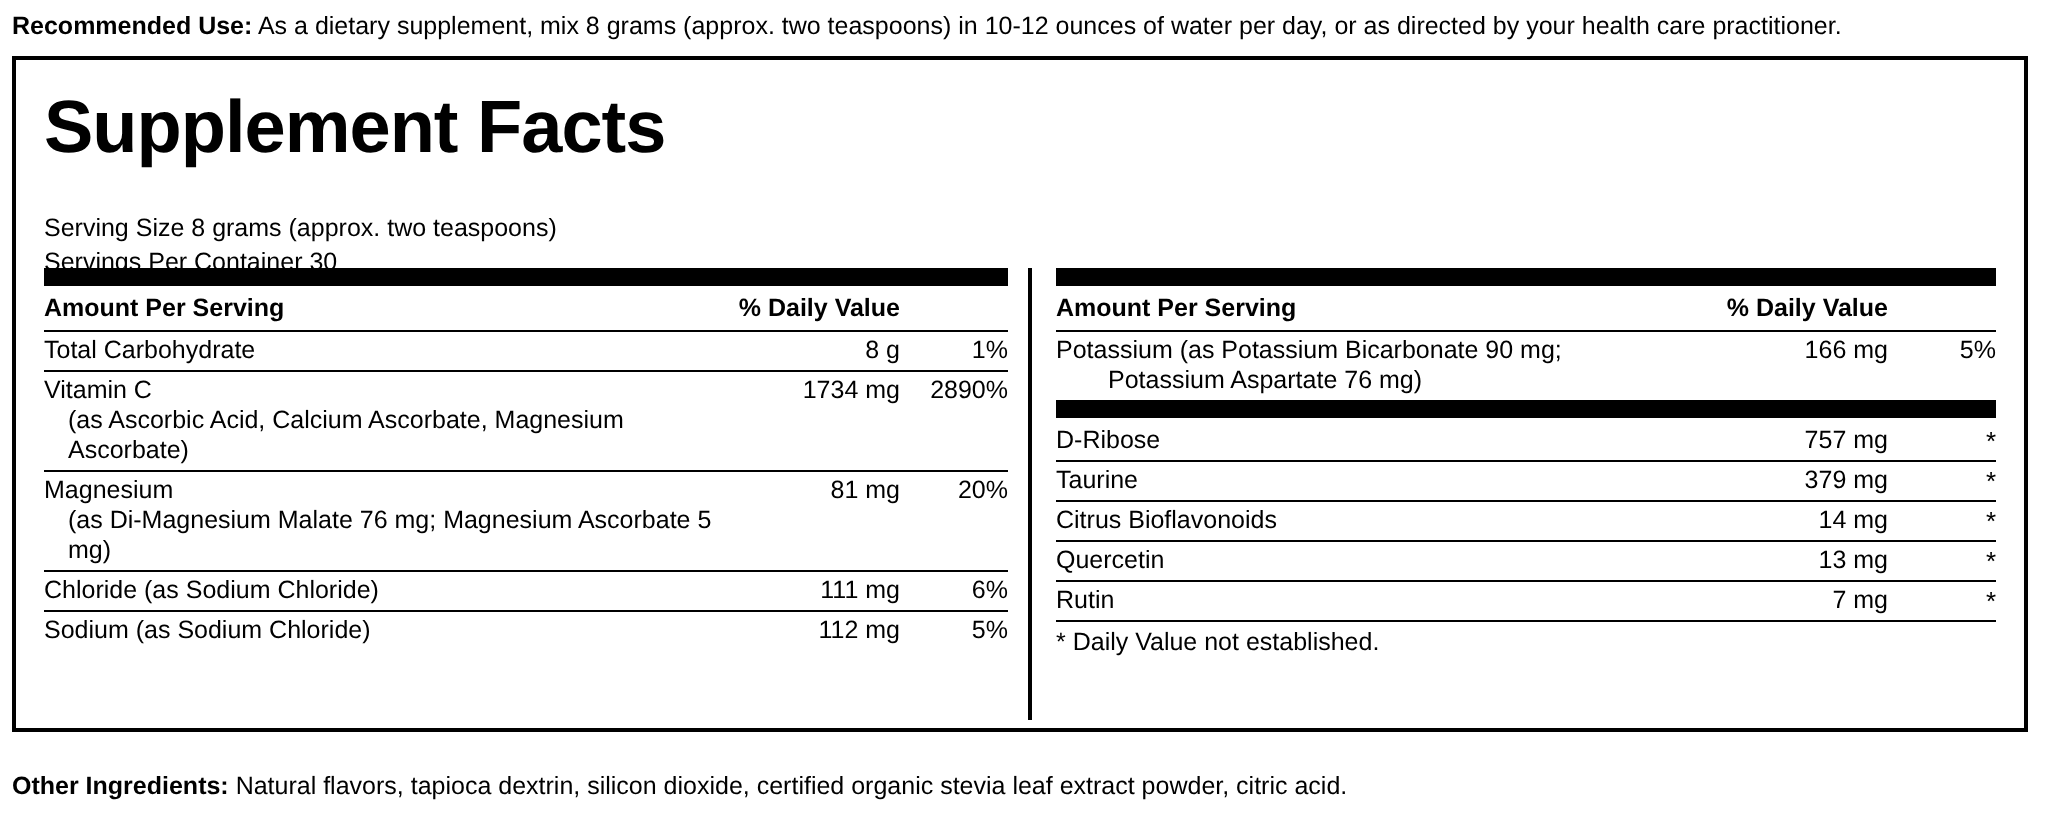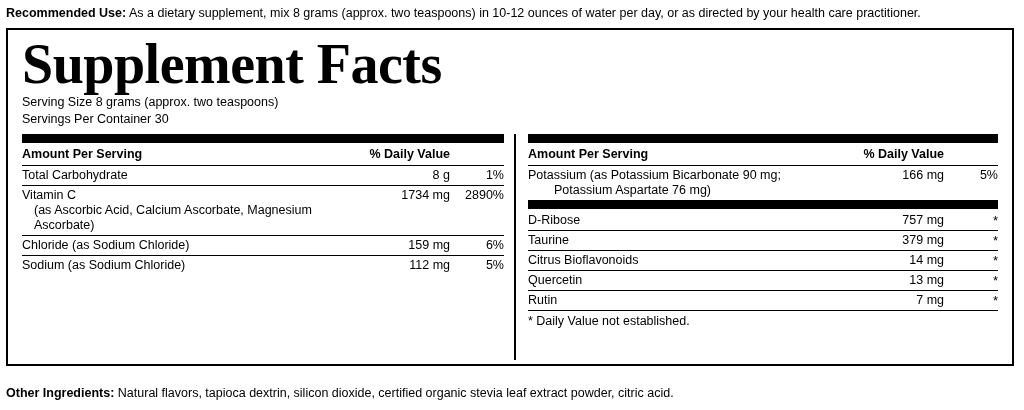--- a/index.html
+++ b/index.html
@@ -49,26 +49,26 @@
   }
   .panel-inner {
     position: relative;
     width: 100%;
     height: 100%;
     box-sizing: border-box;
     padding: 6px 14px 4px 14px;
   }
 
   .title {
-    font-family: Liberation Serif, serif;
+    font-family: Liberation Sans, sans-serif;
     font-weight: bold;
-    font-size: 56px;
+    font-size: 37px;
     line-height: 52px;
     letter-spacing: -0.5px;
-    margin: 2px 0 4px 0;
+    margin: 2px 0 16px 0;
   }
 
   .serving {
     font-size: 12.5px;
     line-height: 17px;
   }
 
   
   .cols {
     position: absolute;
@@ -192,24 +192,32 @@
 
               <tr class="rule">
                 <td class="nm">
                   <span>Vitamin C</span>
                   <span class="sub">(as Ascorbic Acid, Calcium Ascorbate, Magnesium Ascorbate)</span>
                 </td>
                 <td class="amt">1734 mg</td>
                 <td class="dv">2890%</td>
               </tr>
 
+              <tr class="rule">
+                <td class="nm">
+                  <span>Magnesium</span>
+                  <span class="sub">(as Di-Magnesium Malate 76 mg; Magnesium Ascorbate 5 mg)</span>
+                </td>
+                <td class="amt">81 mg</td>
+                <td class="dv">20%</td>
+              </tr>
 
               <tr class="rule">
                 <td class="nm">Chloride (as Sodium Chloride)</td>
-                <td class="amt">159 mg</td>
+                <td class="amt">111 mg</td>
                 <td class="dv">6%</td>
               </tr>
 
               <tr>
                 <td class="nm">Sodium (as Sodium Chloride)</td>
                 <td class="amt">112 mg</td>
                 <td class="dv">5%</td>
               </tr>
             </tbody>
           </table>

